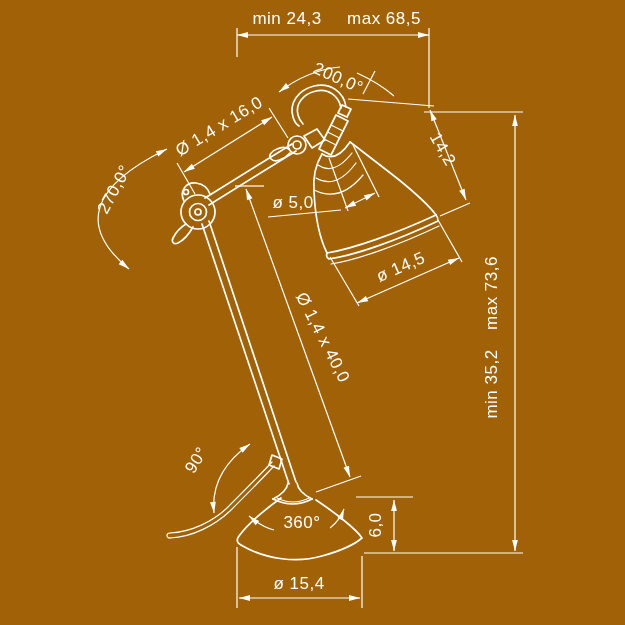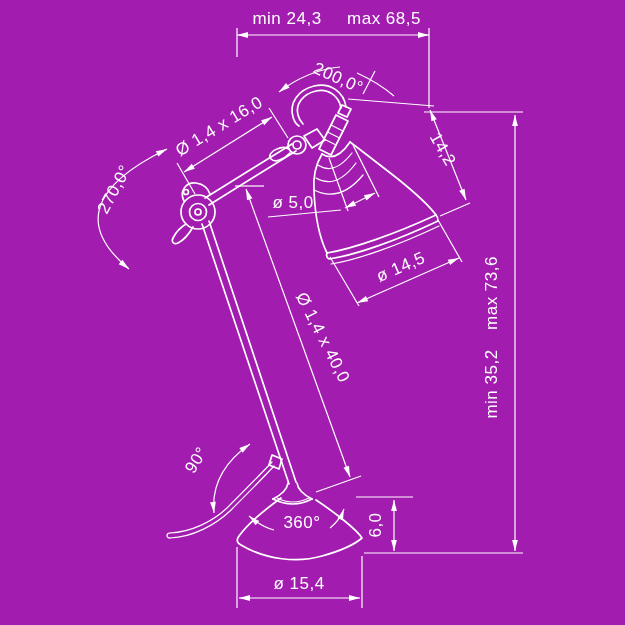--- a/index.html
+++ b/index.html
@@ -1,16 +1,16 @@
 <!DOCTYPE html>
 <html><head>
 <meta charset="utf-8">
 <style>
   html,body{margin:0;padding:0;background:#000;}
-  .stage{width:625px;height:625px;background:#a21caf;position:relative;overflow:hidden;}
+  .stage{width:625px;height:625px;background:#a16207;position:relative;overflow:hidden;}
   svg{display:block;}
   text{
     font-family:"Liberation Sans","DejaVu Sans",sans-serif;
     fill:#ffffff;
     font-size:17px;
     letter-spacing:0.5px;
   }
   .outline{stroke:#ffffff;stroke-width:1.7;fill:none;stroke-linecap:round;stroke-linejoin:round;}
   .thin{stroke:#ffffff;stroke-width:1.2;fill:none;stroke-linecap:round;}
   .dim{stroke:#ffffff;stroke-width:1.2;fill:none;}

